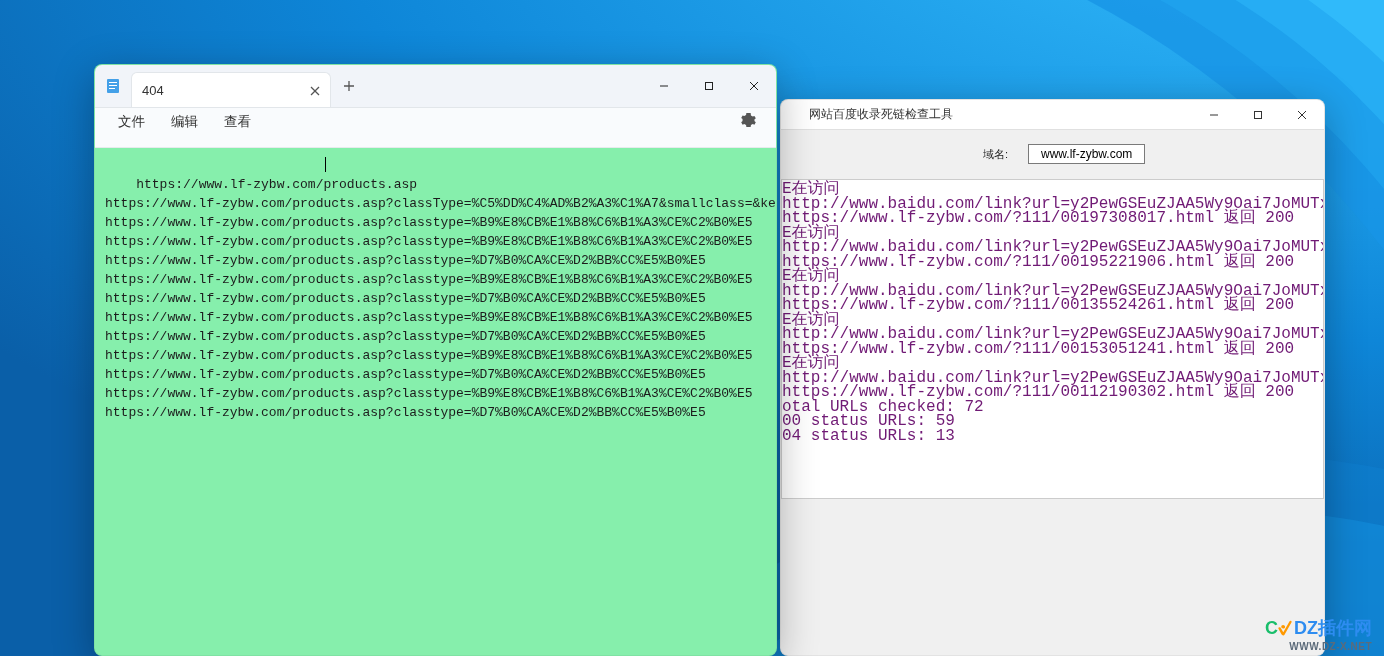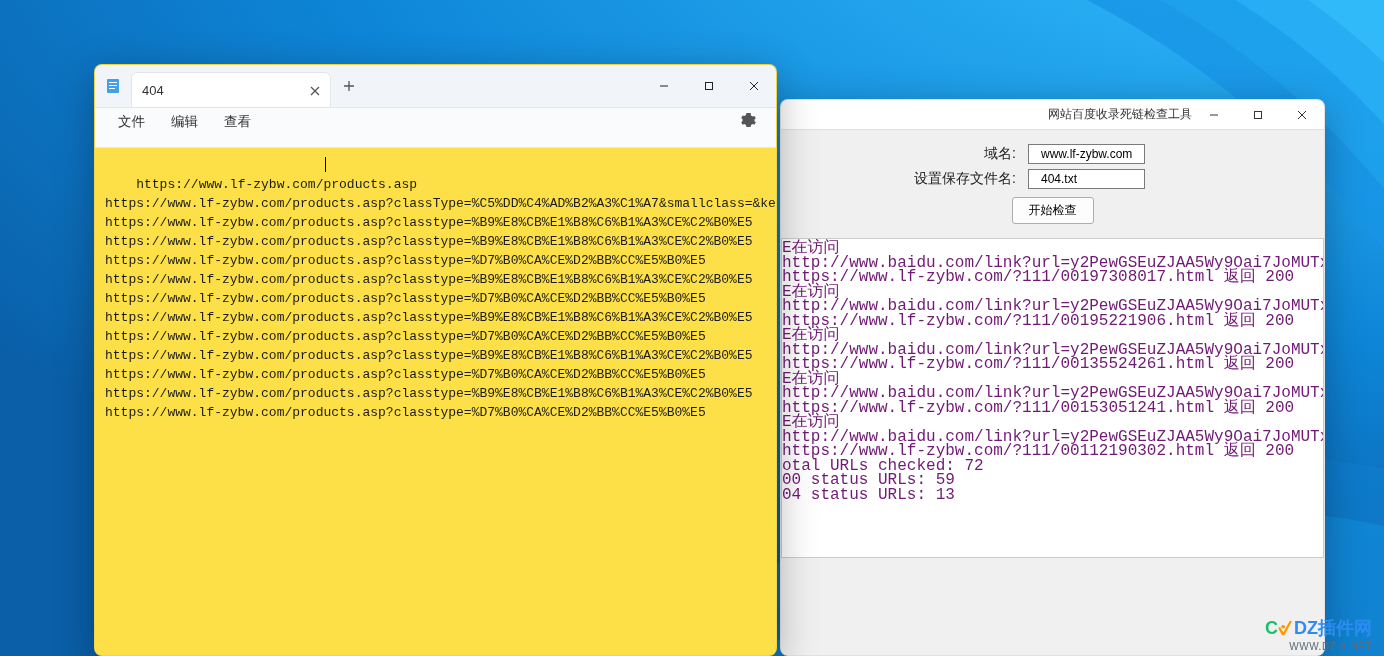--- a/index.html
+++ b/index.html
@@ -7,21 +7,21 @@
   width: 1384px;
   height: 656px;
   background: linear-gradient(135deg, #0a7dd1 0%, #1b9de8 40%, #2bb4f0 100%);
   font-family: "Segoe UI", "Microsoft YaHei", sans-serif;
   position: relative;
   overflow: hidden;
 }
 .bg-arcs { position: absolute; inset: 0; z-index: 0; }
 .window {
   position: absolute;
-  background: #fde047;
+  background: #86efac;
   border-radius: 8px;
   box-shadow: 0 10px 40px rgba(0,0,0,0.3);
   overflow: hidden;
   border: 1px solid rgba(0,0,0,0.05);
 }
 
 .notepad { left: 94px; top: 64px; width: 683px; height: 592px; z-index: 10; }
 .np-titlebar {
   height: 43px;
   background: #f1f4f9;
@@ -81,39 +81,38 @@
 .tool { left: 780px; top: 99px; width: 545px; height: 557px; z-index: 5; background: #f0f0f0; }
 .tool-titlebar {
   height: 30px;
   background: #fff;
   display: flex;
   align-items: center;
   padding-left: 28px;
   font-size: 12px;
   color: #333;
   border-bottom: 1px solid #e0e0e0;
-  text-align: right;
 }
 .tool-titlebar .ttl { flex: 1; }
 .tool-win-btn { width: 44px; height: 30px; display: flex; align-items: center; justify-content: center; color: #555; cursor: pointer; font-size: 10px; }
 .tool-form {
   padding: 14px 20px 10px 20px;
   background: #f0f0f0;
 }
 .tool-row {
   display: flex;
   align-items: center;
   margin-bottom: 5px;
 }
 .tool-label {
   width: 227px;
   text-align: right;
-  font-size: 14px;
+  font-size: 11px;
   color: #222;
-  padding-right: 12px;
+  padding-right: 20px;
 }
 .tool-input {
   width: 117px;
   height: 20px;
   border: 1px solid #7a7a7a;
   background: #fff;
   font-size: 12px;
   padding: 1px 12px;
   font-family: inherit;
 }
@@ -145,21 +144,21 @@
   bottom: 4px;
   z-index: 20;
   display: flex;
   flex-direction: column;
   align-items: flex-end;
 }
 .watermark .logo { display: flex; align-items: center; font-size: 18px; font-weight: 700; }
 .watermark .logo .c { color: #19be6b; }
 .watermark .logo .swoosh { color: #ff9900; font-size: 22px; margin-right: 2px; }
 .watermark .logo .rest { color: #2d8cf0; }
-.watermark .url { font-size: 10px; color: #5c6b7a; letter-spacing: 0.5px; }
+.watermark .url { font-size: 10px; color: #5c6b7a; letter-spacing: 0.5px; font-weight: bold; }
 </style>
 </head>
 <body>
 
 <svg class="bg-arcs" viewBox="0 0 1384 656" preserveAspectRatio="none">
   <defs>
     <radialGradient id="g1" cx="95%" cy="-20%" r="120%">
       <stop offset="0%" stop-color="#35c0ff"></stop>
       <stop offset="60%" stop-color="#0e86d8"></stop>
       <stop offset="100%" stop-color="#0a5fa8"></stop>
@@ -195,27 +194,20 @@
           <line x1="1" y1="1" x2="9" y2="9" stroke="#333" stroke-width="1"></line>
           <line x1="9" y1="1" x2="1" y2="9" stroke="#333" stroke-width="1"></line>
         </svg>
     </div>
   </div>
   <div class="tool-form">
     <div class="tool-row">
       <div class="tool-label">域名:</div>
       <input class="tool-input" value="www.lf-zybw.com" style="">
     </div>
-    <div class="tool-row">
-      <div class="tool-label">设置保存文件名:</div>
-      <input class="tool-input" value="404.txt" style="">
-    </div>
-    <div class="tool-btn-row">
-      <button class="tool-btn">开始检查</button>
-    </div>
   </div>
   <div class="tool-log">E在访问
 http://www.baidu.com/link?url=y2PewGSEuZJAA5Wy9Oai7JoMUTxPunOh4xfkUFWYFvYpLe6tqFYrDagif9xVrlD-xG0WpRbN4GUzq-YW7vBYa ...
 https://www.lf-zybw.com/?111/00197308017.html 返回 200
 E在访问
 http://www.baidu.com/link?url=y2PewGSEuZJAA5Wy9Oai7JoMUTxPunOh4xfkUFWYFvYpLe6tqFYrDagif9xVrlDmxZ0V8_-Apt85lXGNGruK_ ...
 https://www.lf-zybw.com/?111/00195221906.html 返回 200
 E在访问
 http://www.baidu.com/link?url=y2PewGSEuZJAA5Wy9Oai7JoMUTxPunOh4xfkUFWYFvYpLe6tqFYrDagif9xVrlDXLm8q4NlgkGpabI1BB17pK ...
 https://www.lf-zybw.com/?111/00135524261.html 返回 200

